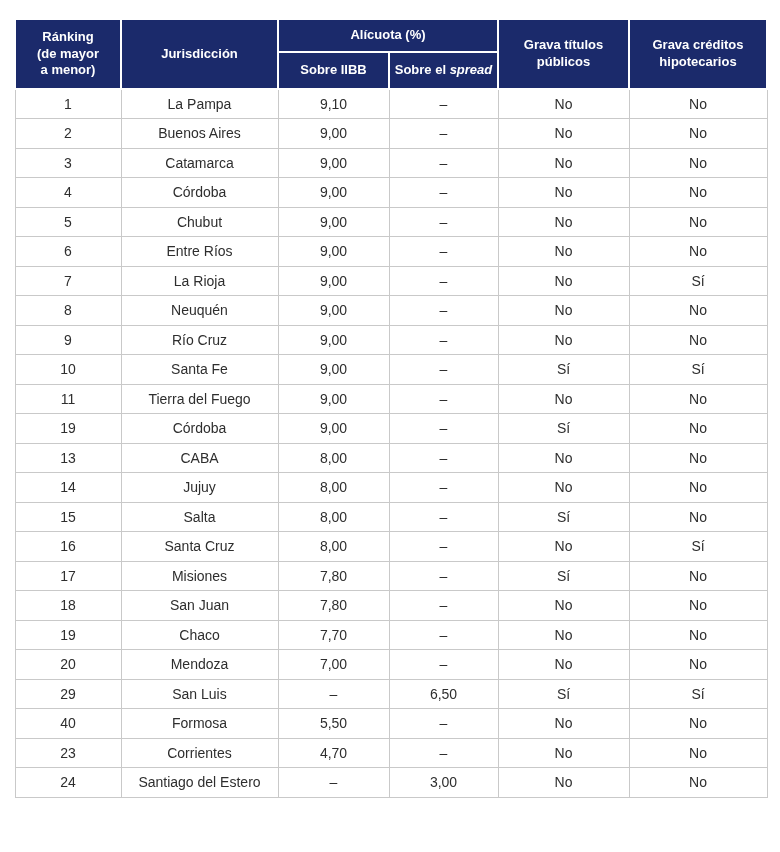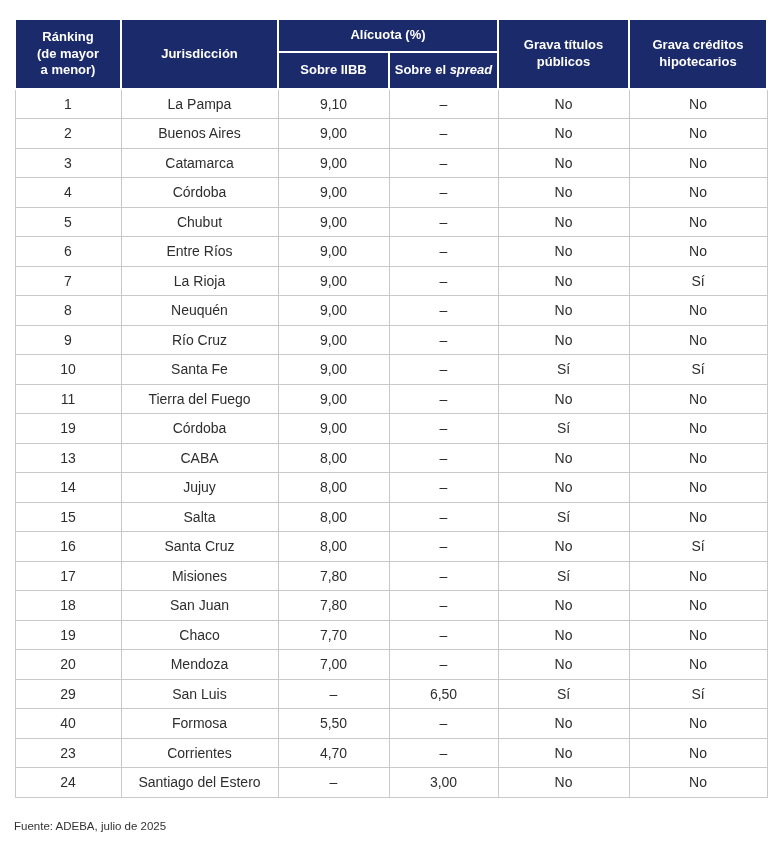--- a/index.html
+++ b/index.html
@@ -286,14 +286,13 @@
   <tr>
     <td>24</td>
     <td>Santiago del Estero</td>
     <td>–</td>
     <td>3,00</td>
     <td>No</td>
     <td>No</td>
   </tr>
 </tbody>
   </table>
-  <div class="footer-note">Fuente: ADEBA, julio de 2025</div>
 </div>
 
 </body></html>

